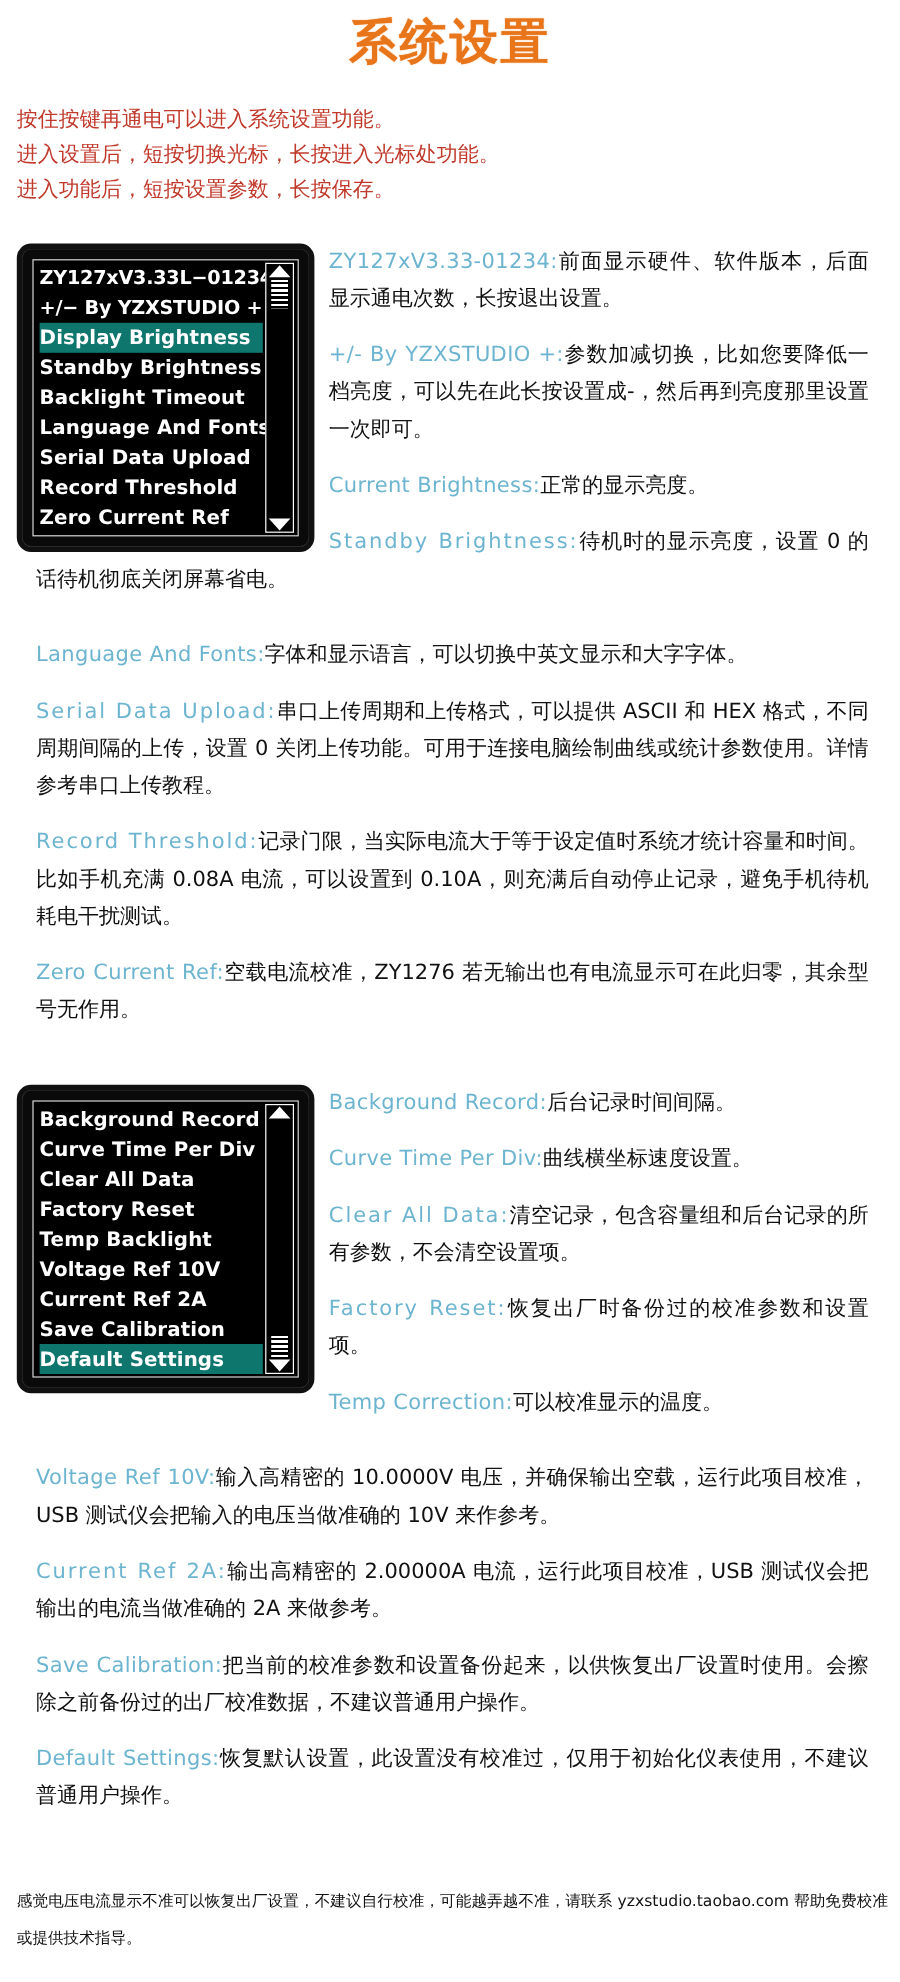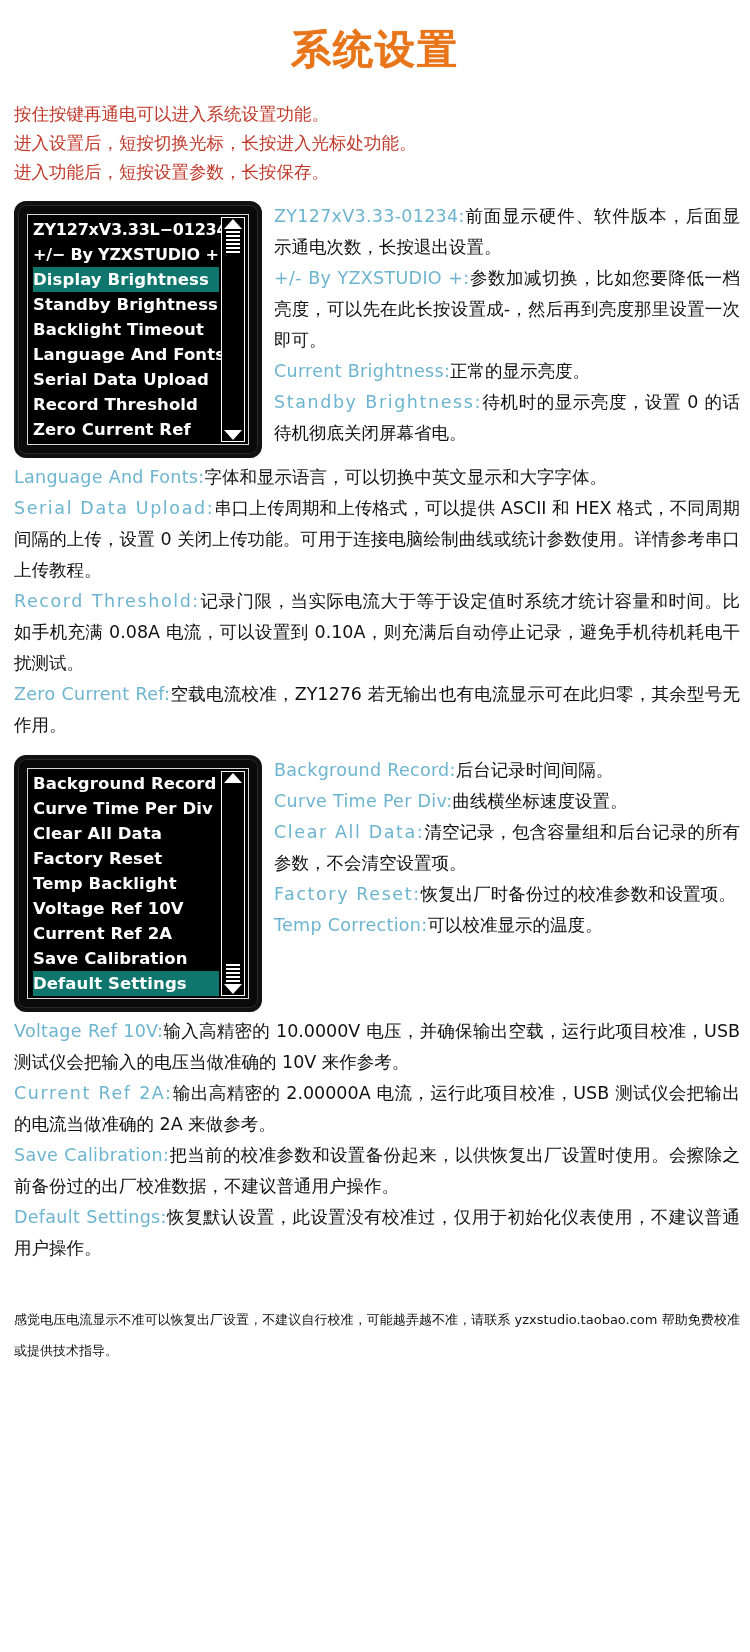--- a/index.html
+++ b/index.html
@@ -17,21 +17,21 @@
   }
 
   
   .page-title {
     text-align: center;
     color: #e8751a;
     font-family: "DejaVu Sans", "Liberation Sans", sans-serif;
     font-weight: bold;
     font-size: 40px;
     letter-spacing: 2px;
-    padding-top: 24px;
+    padding-top: 10px;
     line-height: 1.25;
     text-shadow: 0 0 1px #e8751a;
   }
 
   
   .intro {
     margin: 26px 0 0 0;
     padding: 0 14px 0 14px;
   }
   .intro-line {
@@ -44,21 +44,21 @@
   
   .body-wrap {
     position: relative;
     padding: 0 10px 0 14px;
   }
   .para {
     font-size: 17.5px;
     line-height: 31px;
     color: #111111;
     text-align: justify;
-    margin: 0;
+    margin: 16px;
   }
   .term {
     color: #6cb4cf;
     letter-spacing: .3px;
   }
   .term-wide { letter-spacing: 1.6px; }
 
   
   .lcd {
     width: 248px;

